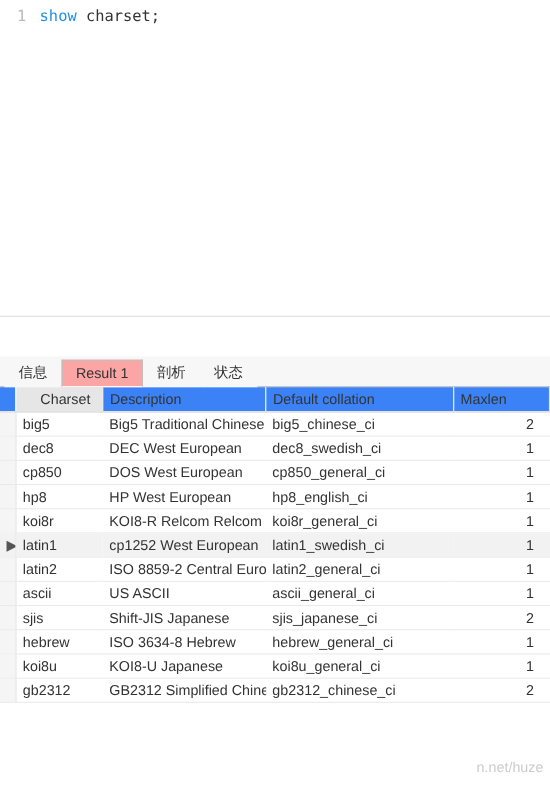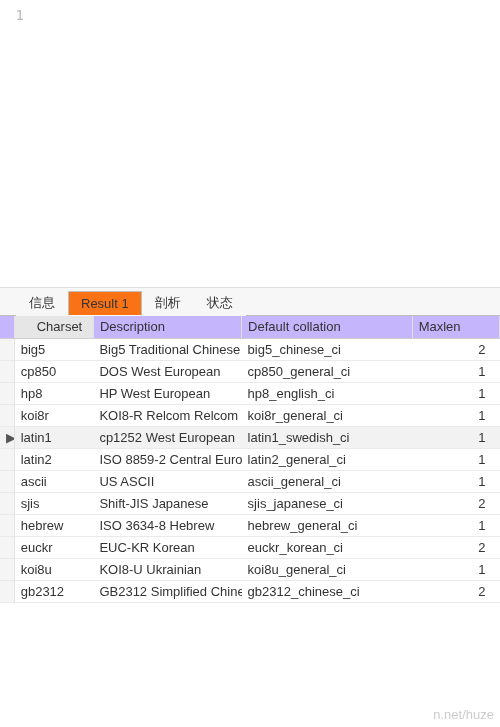--- a/index.html
+++ b/index.html
@@ -35,92 +35,96 @@
     user-select: none;
   }
   .code-kw { color: #1f8fe6; }
   .code-txt { color: #333; }
   .tabbar {
     display: flex;
     align-items: flex-end;
     border-bottom: 1px solid #bfbfbf;
     background: #f7f7f7;
     height: 28px;
-    padding-left: 16px;
+    padding-left: 4px;
+    margin-top: 36px;
   }
   .tab {
     padding: 4px 12px;
     font-size: 13px;
     color: #333;
     border: 1px solid transparent;
     border-bottom: none;
     cursor: pointer;
     position: relative;
     top: 1px;
     background: #f7f7f7;
   }
   .tab.active {
-    background: #f97316;
+    background: #fca5a5;
     border-color: #bfbfbf;
     border-bottom: 1px solid #fff;
     text-align: right;
   }
   .grid {
     width: 100%;
     border-collapse: collapse;
     table-layout: fixed;
   }
   .grid th, .grid td {
     text-align: left;
     padding: 3px 6px 3px 6px;
     border-bottom: 1px solid #eaeaea;
     white-space: nowrap;
     overflow: hidden;
     font-size: 13px;
     height: 22px;
   }
   .grid th {
-    background: #c4b5fd;
+    background: #3b82f6;
     border-bottom: 1px solid #cfcfcf;
     border-right: 1px solid #e2e2e2;
     font-weight: normal;
     color: #333;
   }
   .grid td.num { text-align: right; padding-right: 14px; }
   .rowmark {
     width: 14px;
     min-width: 14px;
     background: #f5f5f5;
     border-right: 1px solid #e2e2e2;
     color: #555;
     text-align: center;
     padding: 0;
   }
   .grid tr.selected td { background: #f2f2f2; }
   .grid th.charset-h { background: #e6e6e6; padding-left: 22px; }
   .watermark {
     position: absolute;
     right: 6px;
-    bottom: 5px;
+    bottom: 22px;
     color: rgba(140,140,140,0.45);
     font-size: 13px;
     pointer-events: none;
   }
   .col-mark { width: 14px; }
   .col-0 { width: 78px; }
   .col-1 { width: 146px; }
   .col-2 { width: 168px; }
   .col-3 { width: 86px; }
 </style>
 </head>
 <body>
 
 <div class="editor">
   <div class="editor-line">
     <span class="gutter">1</span>
+    <span>
+      <span class="code-kw">show</span><span class="code-txt"> charset;</span>
+    </span>
   </div>
 </div>
 
 <div class="tabbar" id="tabbar">
     <div class="tab">信息</div>
     <div class="tab active">Result 1</div>
     <div class="tab">剖析</div>
     <div class="tab">状态</div>
   </div>
 
@@ -144,20 +148,27 @@
   <tbody id="grid-body">
       <tr>
         <td class="rowmark"></td>
         <td>big5</td>
         <td>Big5 Traditional Chinese</td>
         <td>big5_chinese_ci</td>
         <td class="num">2</td>
       </tr>
       <tr>
         <td class="rowmark"></td>
+        <td>dec8</td>
+        <td>DEC West European</td>
+        <td>dec8_swedish_ci</td>
+        <td class="num">1</td>
+      </tr>
+      <tr>
+        <td class="rowmark"></td>
         <td>cp850</td>
         <td>DOS West European</td>
         <td>cp850_general_ci</td>
         <td class="num">1</td>
       </tr>
       <tr>
         <td class="rowmark"></td>
         <td>hp8</td>
         <td>HP West European</td>
         <td>hp8_english_ci</td>
@@ -200,29 +211,22 @@
       </tr>
       <tr>
         <td class="rowmark"></td>
         <td>hebrew</td>
         <td>ISO 3634-8 Hebrew</td>
         <td>hebrew_general_ci</td>
         <td class="num">1</td>
       </tr>
       <tr>
         <td class="rowmark"></td>
-        <td>euckr</td>
-        <td>EUC-KR Korean</td>
-        <td>euckr_korean_ci</td>
-        <td class="num">2</td>
-      </tr>
-      <tr>
-        <td class="rowmark"></td>
         <td>koi8u</td>
-        <td>KOI8-U Ukrainian</td>
+        <td>KOI8-U Japanese</td>
         <td>koi8u_general_ci</td>
         <td class="num">1</td>
       </tr>
       <tr>
         <td class="rowmark"></td>
         <td>gb2312</td>
         <td>GB2312 Simplified Chinese</td>
         <td>gb2312_chinese_ci</td>
         <td class="num">2</td>
       </tr>

